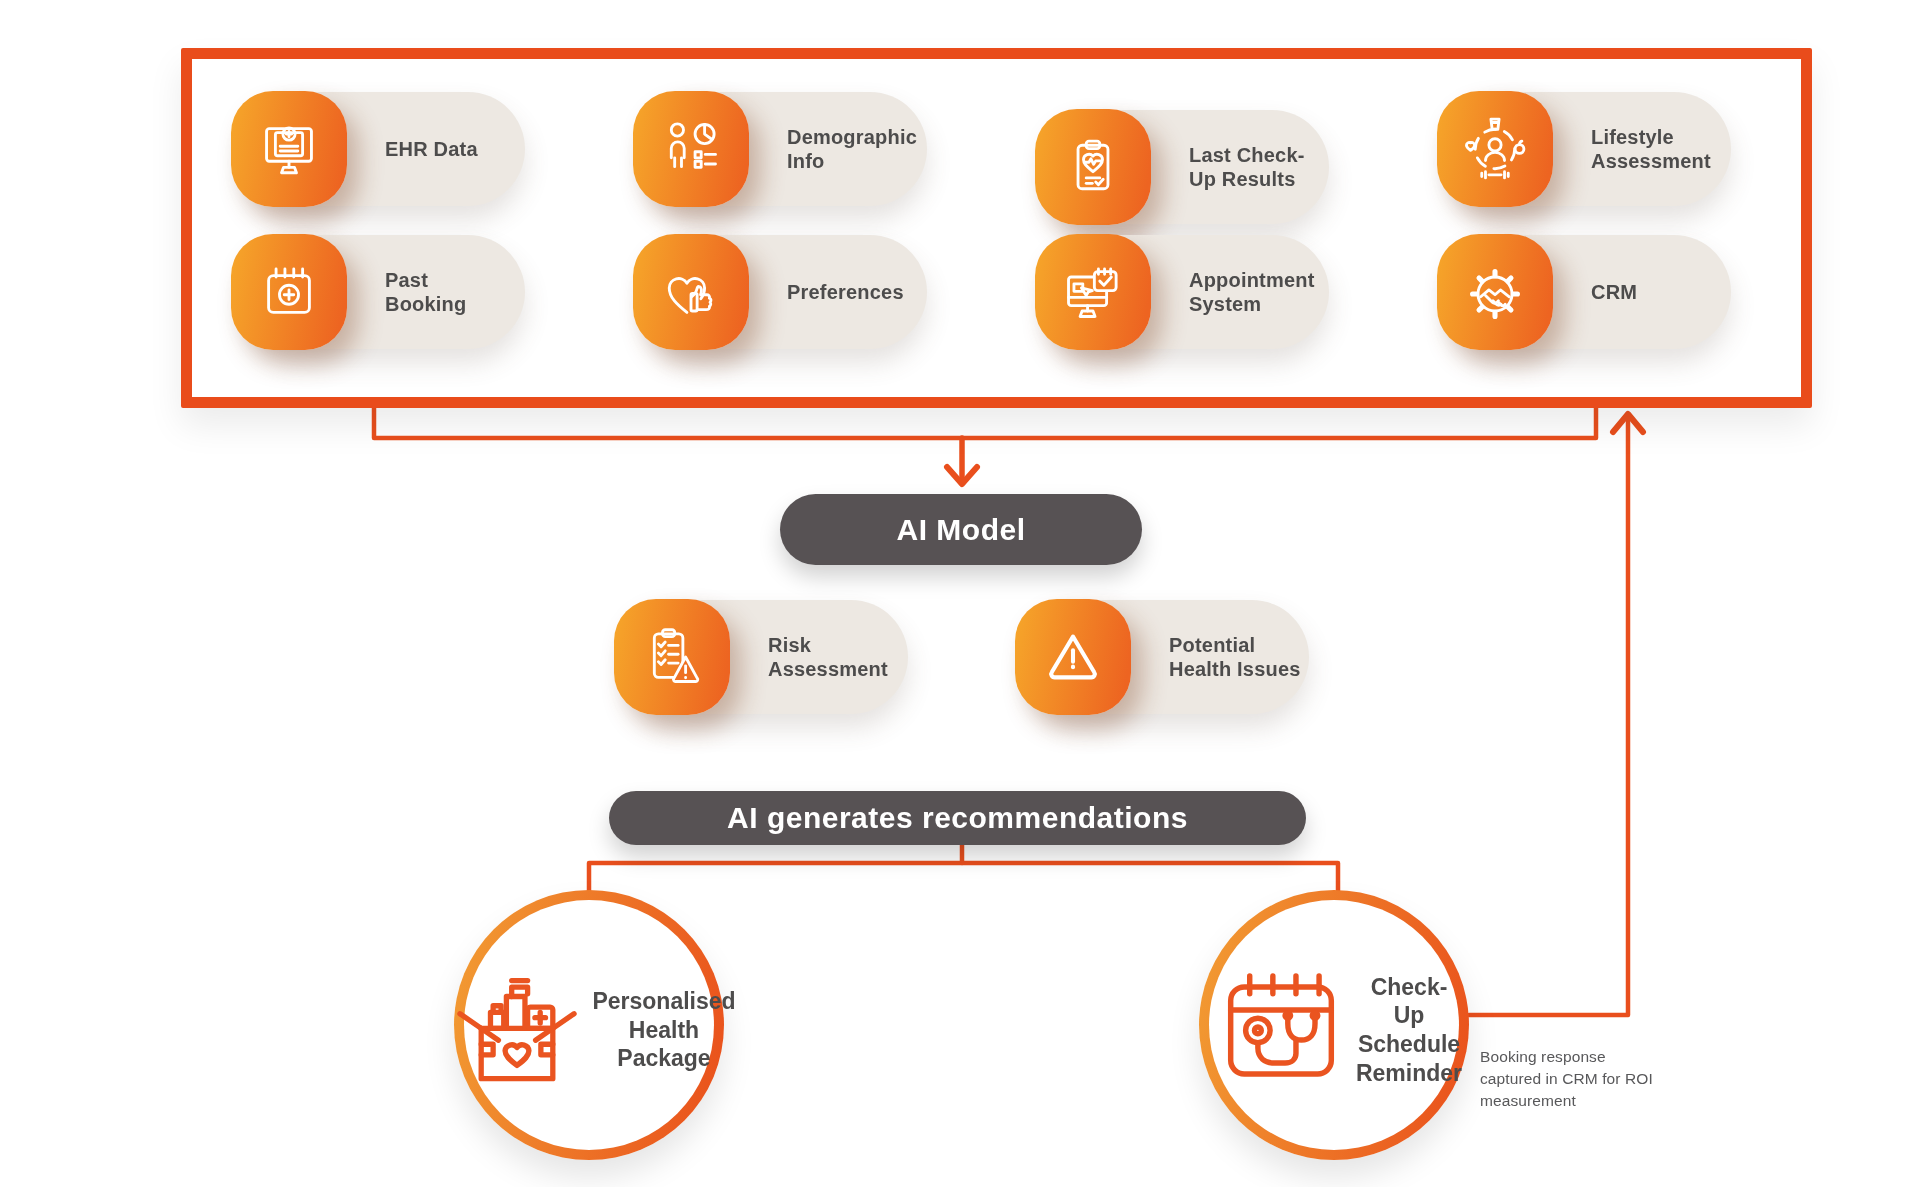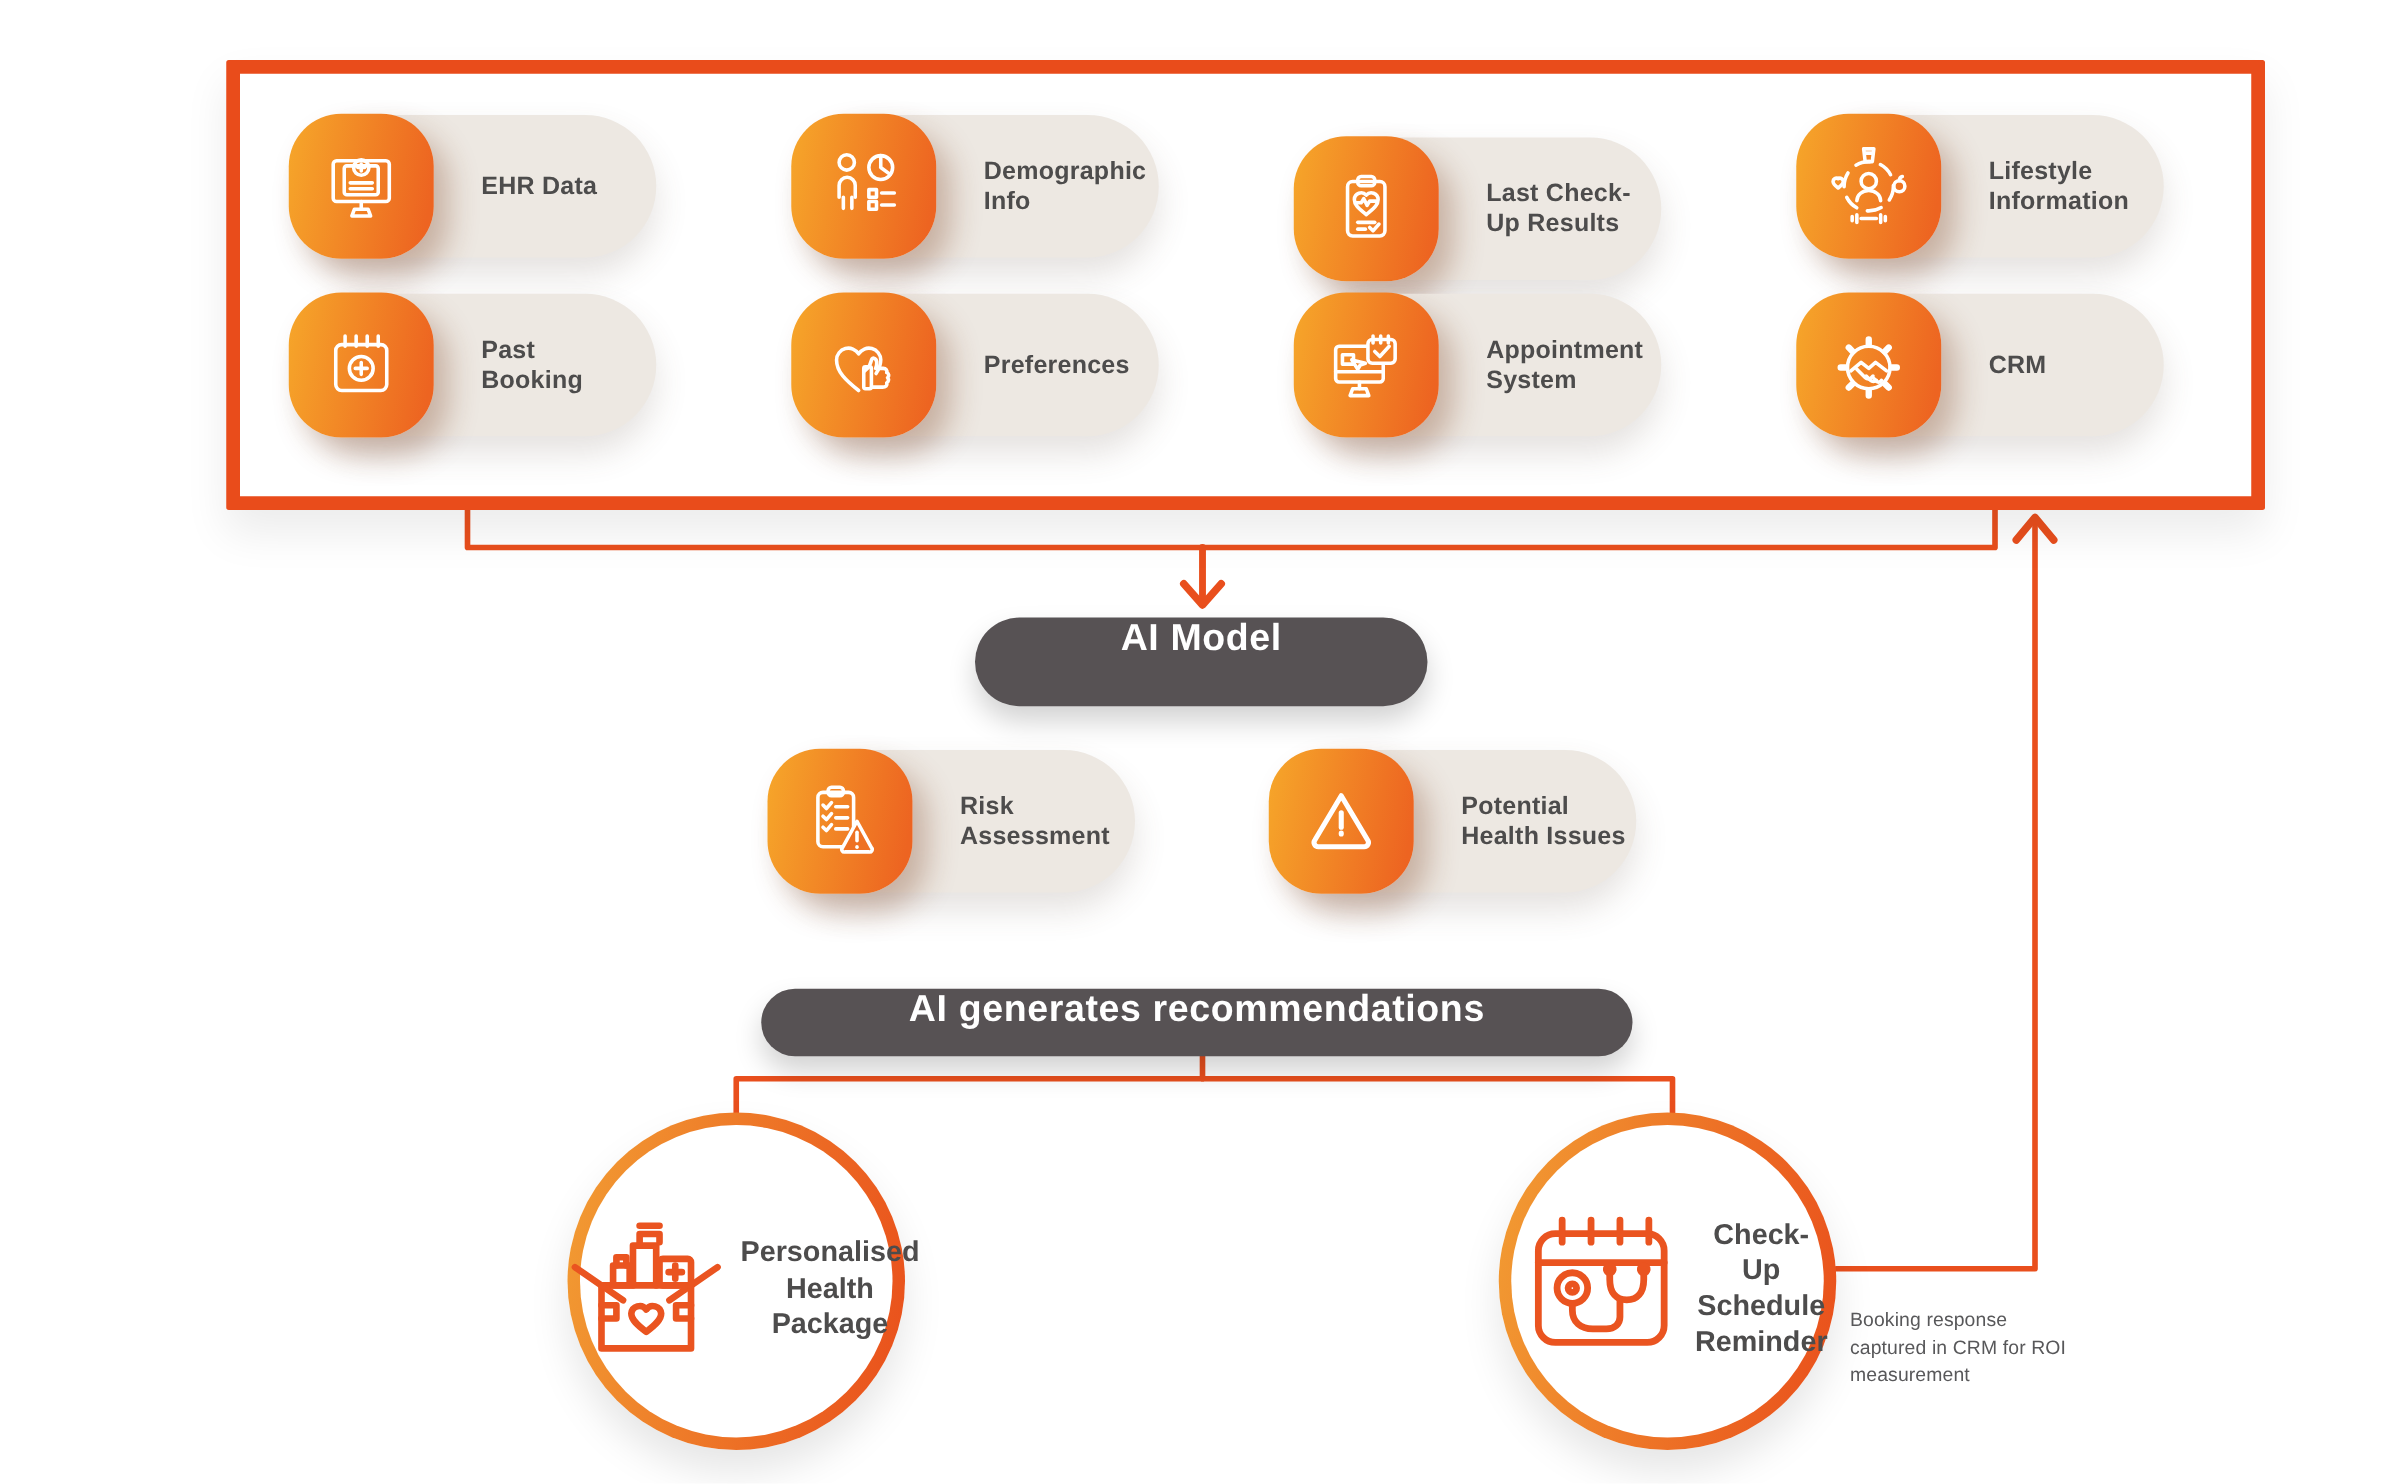--- a/index.html
+++ b/index.html
@@ -34,21 +34,21 @@
     position:absolute; left:0; top:0; width:116px; height:116px;
     background:linear-gradient(100deg,#F6A72A 0%,#ED6421 92%);
     border-radius:42px;
     box-shadow:12px 14px 24px rgba(120,60,25,.32);
     display:flex; align-items:center; justify-content:center;
   }
 
   
   .dark-pill {
     position:absolute; background:#575254; color:#ffffff; z-index:3;
-    display:flex; align-items:flex-start; justify-content:center;
+    display:flex; align-items:center; justify-content:center;
     font-weight:bold; letter-spacing:.5px;
     box-shadow:0 12px 22px rgba(0,0,0,.18);
   }
   .ai-model { left:780px; top:494px; width:362px; height:71px; border-radius:36px; font-size:30px; }
   .recommendations { left:609px; top:743px; width:697px; height:54px; border-radius:35px; font-size:30px;margin-top:48px; }
 
   
   .result-circle {
     position:absolute; width:270px; height:270px; border-radius:50%;
     background:linear-gradient(100deg,#F29D33 0%,#E94E1B 100%);
@@ -140,21 +140,21 @@
         <path d="M38 43h6l3-5 4 8 3-5h8"></path>
         <path d="M40 66h20"></path>
           <path d="M40 74h9"></path>
         <path d="M54 72l4 4 7-8"></path>
       </svg>
     </div>
   </div>
 
   <div class="chip" style="left:1437px;top:91px">
     <div class="chip-pill">
-      <span class="chip-label">Lifestyle Information</span>
+      <span class="chip-label">Lifestyle Assessment</span>
     </div>
     <div class="chip-icon">
       <svg width="68" height="68" viewBox="0 0 100 100" stroke="#fff" stroke-width="4.2" fill="none" stroke-linecap="round" stroke-linejoin="round">
         <circle cx="50" cy="50" r="29" stroke-dasharray="17 13"></circle>
         <circle cx="50" cy="44" r="9"></circle>
         <path d="M36 67a14 12 0 0 1 28 0"></path>
         <path d="M14 52c-4-3-6-5-6-7.6a4 4 0 0 1 6-3.4 4 4 0 0 1 6 3.4c0 2.6-2 4.6-6 7.6z"></path>
         <path d="M44 6h12l-1.8 15h-8.4z"></path>
           <path d="M45.5 11h9"></path>
         <circle cx="86" cy="50" r="6.5"></circle>

